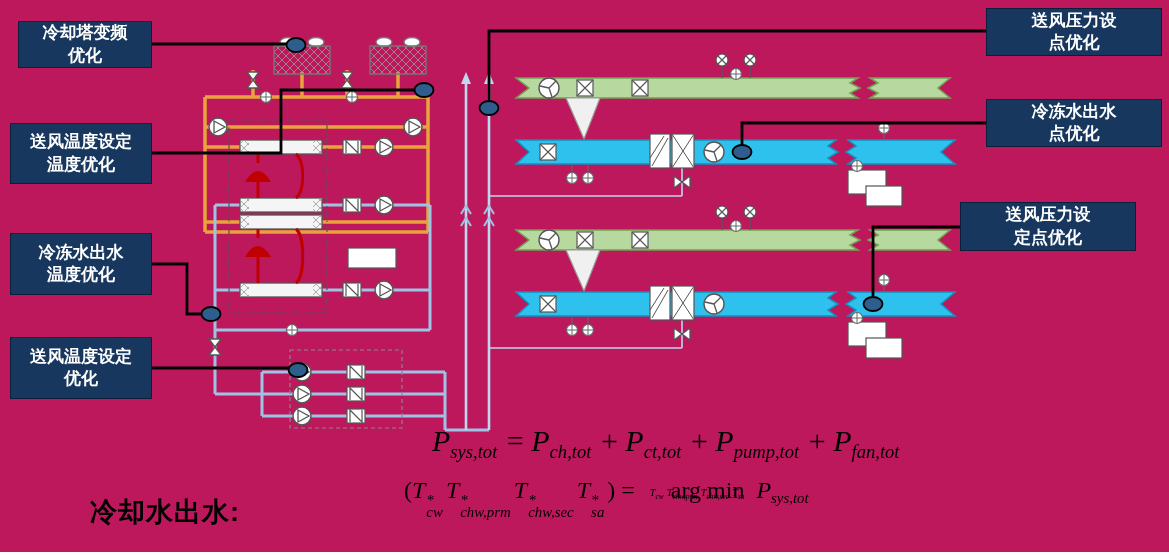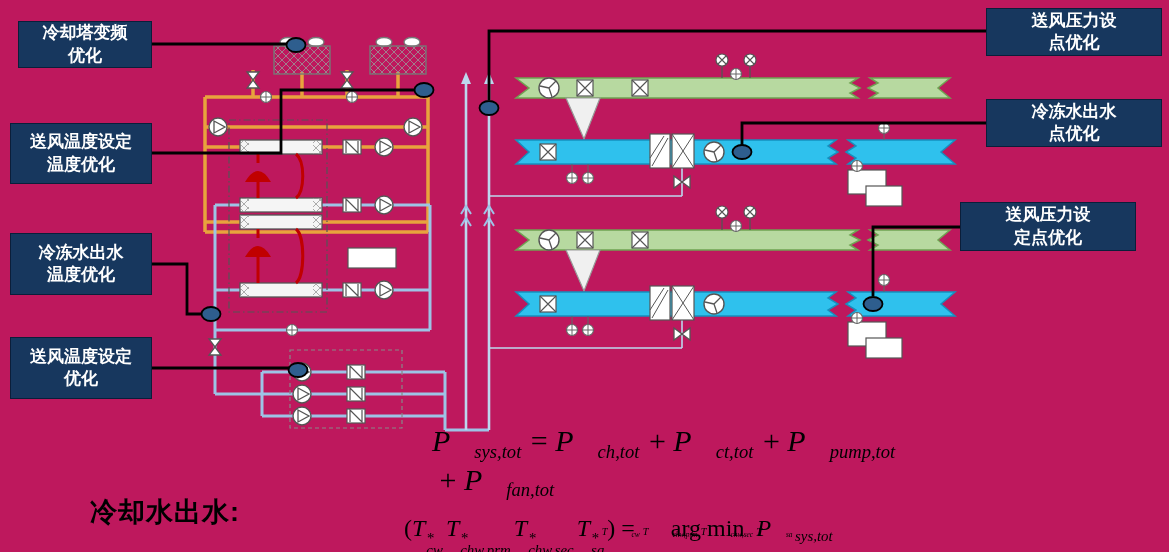--- a/index.html
+++ b/index.html
@@ -24,21 +24,21 @@
     font-size:27px; font-weight:900; color:#000; letter-spacing:1px;
   }
 
   
   .equations { position:absolute; left:404px; top:424px; width:600px; color:#000; }
   .eq { font-family:"Liberation Serif", serif; }
   .eq1 { font-size:30px; margin-left:28px; }
   .eq2 { font-size:24px; margin-top:14px; }
   .mvar { font-style:italic; }
   .mop  { font-style:normal; white-space:pre; }
-  .msub { font-size:0.62em; font-style:italic; vertical-align:-0.35em; margin-right:2px;margin-left:24px; }
+  .msub { font-size:0.62em; font-style:italic; vertical-align:-0.35em; margin-right:2px; }
   .supsub {
     display:inline-flex; flex-direction:column; line-height:0.78;
     font-size:0.62em; vertical-align:-0.5em; margin:0 3px 0 1px;
   }
   .ss-sup, .ss-sub { font-style:italic; }
   .argmin { display:inline-block; position:relative; text-align:center; margin:0 12px; }
   .am-top { font-style:normal;margin-left:18px; }
   .am-bot {
     position:absolute; top:1.02em; left:50%; transform:translateX(-50%);
     font-size:0.43em; white-space:nowrap;font-family:Liberation Serif, serif;

